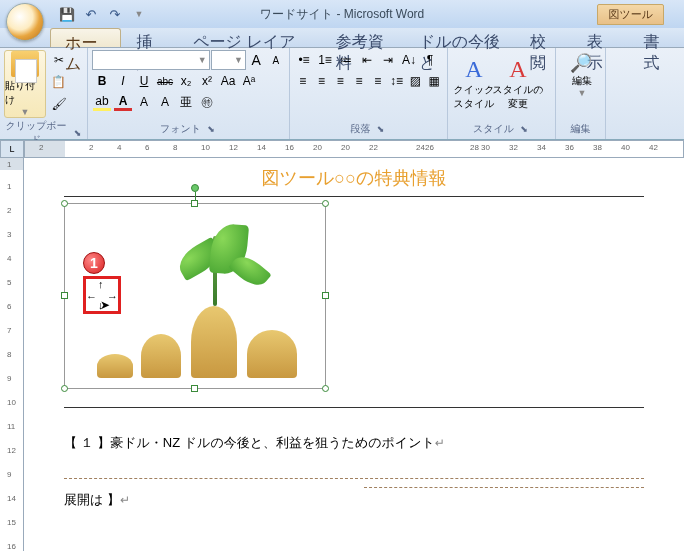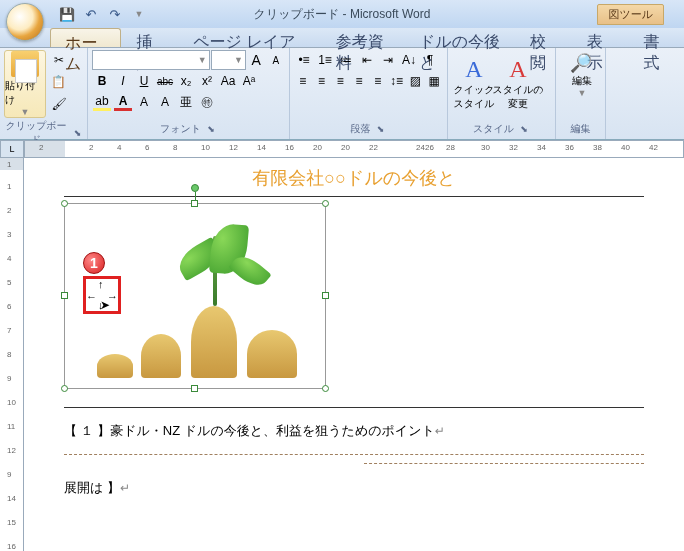--- a/index.html
+++ b/index.html
@@ -75,38 +75,38 @@
 .plant-img { position: absolute; top: 12px; left: 12px; width: 238px; height: 162px; background: #fff; }
 .coin-stack { position: absolute; bottom: 0; border-radius: 50% 50% 4px 4px; }
 .leaf { position: absolute; background: radial-gradient(ellipse at 30% 30%, #8ad858, #3a9a2a); border-radius: 60% 10% 60% 10%; }
 
 .marker { position: absolute; top: 48px; left: 18px; width: 22px; height: 22px; border-radius: 50%; background: radial-gradient(circle at 35% 35%, #ff8888, #d82020); color: #fff; font-weight: bold; display: flex; align-items: center; justify-content: center; font-size: 14px; z-index: 5; border: 1px solid #a01010; }
 .move-box { position: absolute; top: 72px; left: 18px; width: 38px; height: 38px; border: 3px solid #e02020; background: #fff; display: flex; align-items: center; justify-content: center; z-index: 5; }
 .move-arrows { font-size: 18px; line-height: 1; position: relative; width: 24px; height: 24px; }
 .arr { position: absolute; font-size: 11px; }
 .cursor-arrow { position: absolute; bottom: -4px; left: 10px; font-size: 12px; }
 
-.body-text { font-size: 13px; margin: 14px 0; }
+.body-text { font-size: 13px; margin: 26px 0; }
 .cols { display: flex; gap: 20px; }
 .col { flex: 1; font-size: 13px; }
 .para-mark { color: #888; font-size: 12px; }
 .dd { font-size: 9px; color: #888; }
 </style>
 </head>
 <body>
 
 <div class="titlebar">
   <div class="office-btn"></div>
   <div class="qat">
     <div class="qat-btn">💾</div>
     <div class="qat-btn">↶</div>
     <div class="qat-btn">↷</div>
     <div class="qat-btn dd">▼</div>
   </div>
-  <div class="title-text">クリップボード - Microsoft Word</div>
+  <div class="title-text">ワードサイト - Microsoft Word</div>
   <div class="context-tab">図ツール</div>
 </div>
 
 <div class="tabs">
   <div class="tab active">ホーム</div>
   <div class="tab">挿入</div>
   <div class="tab">ページ レイアウト</div>
   <div class="tab">参考資料</div>
   <div class="tab">ドルの今後と</div>
   <div class="tab">校閲</div>
@@ -241,21 +241,21 @@
     <span class="ruler-num" style="left:148px">8</span>
     <span class="ruler-num" style="left:176px">10</span>
     <span class="ruler-num" style="left:204px">12</span>
     <span class="ruler-num" style="left:232px">14</span>
     <span class="ruler-num" style="left:260px">16</span>
     <span class="ruler-num" style="left:288px">20</span>
     <span class="ruler-num" style="left:316px">20</span>
     <span class="ruler-num" style="left:344px">22</span>
     <span class="ruler-num" style="left:391px">24</span>
     <span class="ruler-num" style="left:400px">26</span>
-    <span class="ruler-num" style="left:421px">28</span>
+    <span class="ruler-num" style="left:445px">28</span>
     <span class="ruler-num" style="left:456px">30</span>
     <span class="ruler-num" style="left:484px">32</span>
     <span class="ruler-num" style="left:512px">34</span>
     <span class="ruler-num" style="left:540px">36</span>
     <span class="ruler-num" style="left:568px">38</span>
     <span class="ruler-num" style="left:596px">40</span>
     <span class="ruler-num" style="left:624px">42</span>
   </div>
 </div>
 
@@ -274,21 +274,21 @@
     <span class="vnum" style="top:216px">9</span>
     <span class="vnum" style="top:240px">10</span>
     <span class="vnum" style="top:264px">11</span>
     <span class="vnum" style="top:288px">12</span>
     <span class="vnum" style="top:312px">9</span>
     <span class="vnum" style="top:336px">14</span>
     <span class="vnum" style="top:360px">15</span>
     <span class="vnum" style="top:384px">16</span>
   </div>
   <div class="page">
-    <div class="doc-title">有限会社○○ドルの今後と</div>
+    <div class="doc-title">図ツール○○の特典情報</div>
     <div class="hline"></div>
 
     <div class="img-frame">
       <div class="rot-line"></div>
       <div class="rot-handle"></div>
       <div class="handle circle" style="top:-4px;left:-4px"></div>
       <div class="handle" style="top:-4px;left:50%;margin-left:-4px"></div>
       <div class="handle circle" style="top:-4px;right:-4px"></div>
       <div class="handle" style="top:50%;left:-4px;margin-top:-4px"></div>
       <div class="handle" style="top:50%;right:-4px;margin-top:-4px"></div>
@@ -317,20 +317,20 @@
           <span class="cursor-arrow">➤</span>
         </div>
       </div>
     </div>
 
     <div class="hline" style="margin-top:18px"></div>
     <div class="body-text"><span>【 １ 】豪ドル・NZ ドルの今後と、利益を狙うためのポイント</span><span class="para-mark">↵</span></div>
     <div class="dashed"></div>
     <div class="cols">
       <div class="col">
-        <div style="margin-top:16px"><span>展開は 】</span><span class="para-mark">↵</span></div>
+        <div style="margin-top:4px"><span>展開は 】</span><span class="para-mark">↵</span></div>
       </div>
       <div class="col">
         <div class="dashed" style="margin:0 0 10px 0"></div>
       </div>
     </div>
   </div>
 </div>
 
 </body></html>

